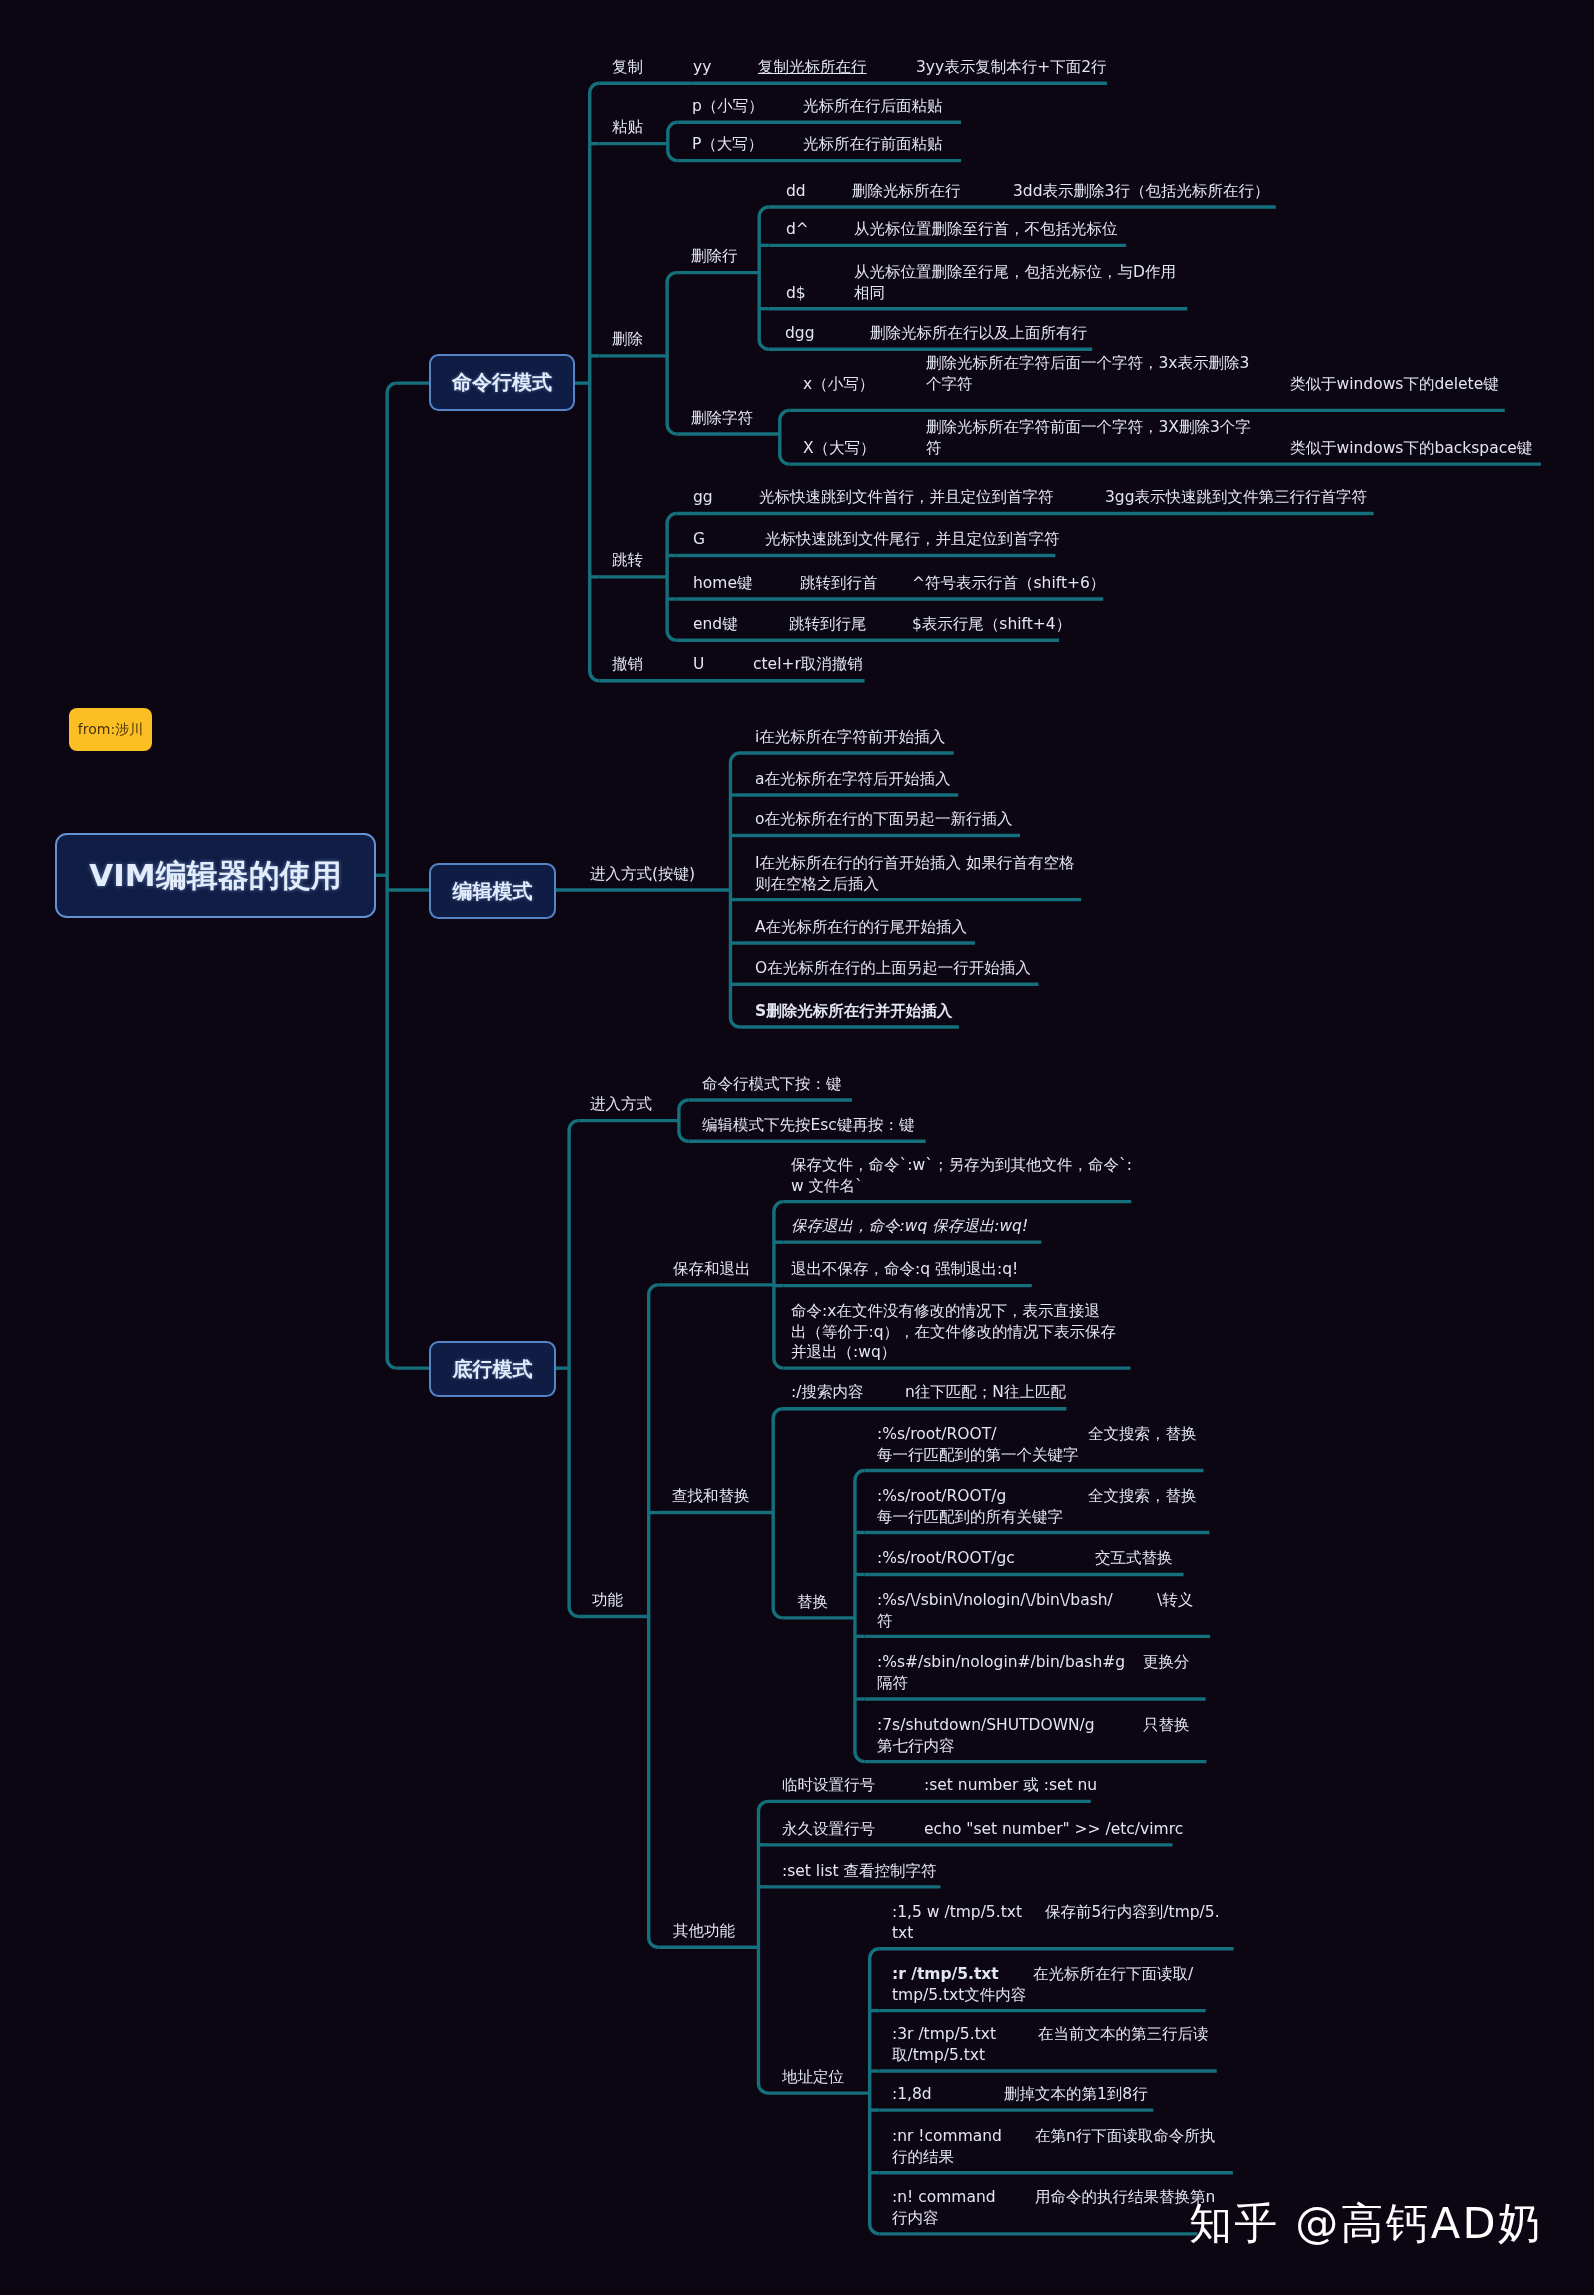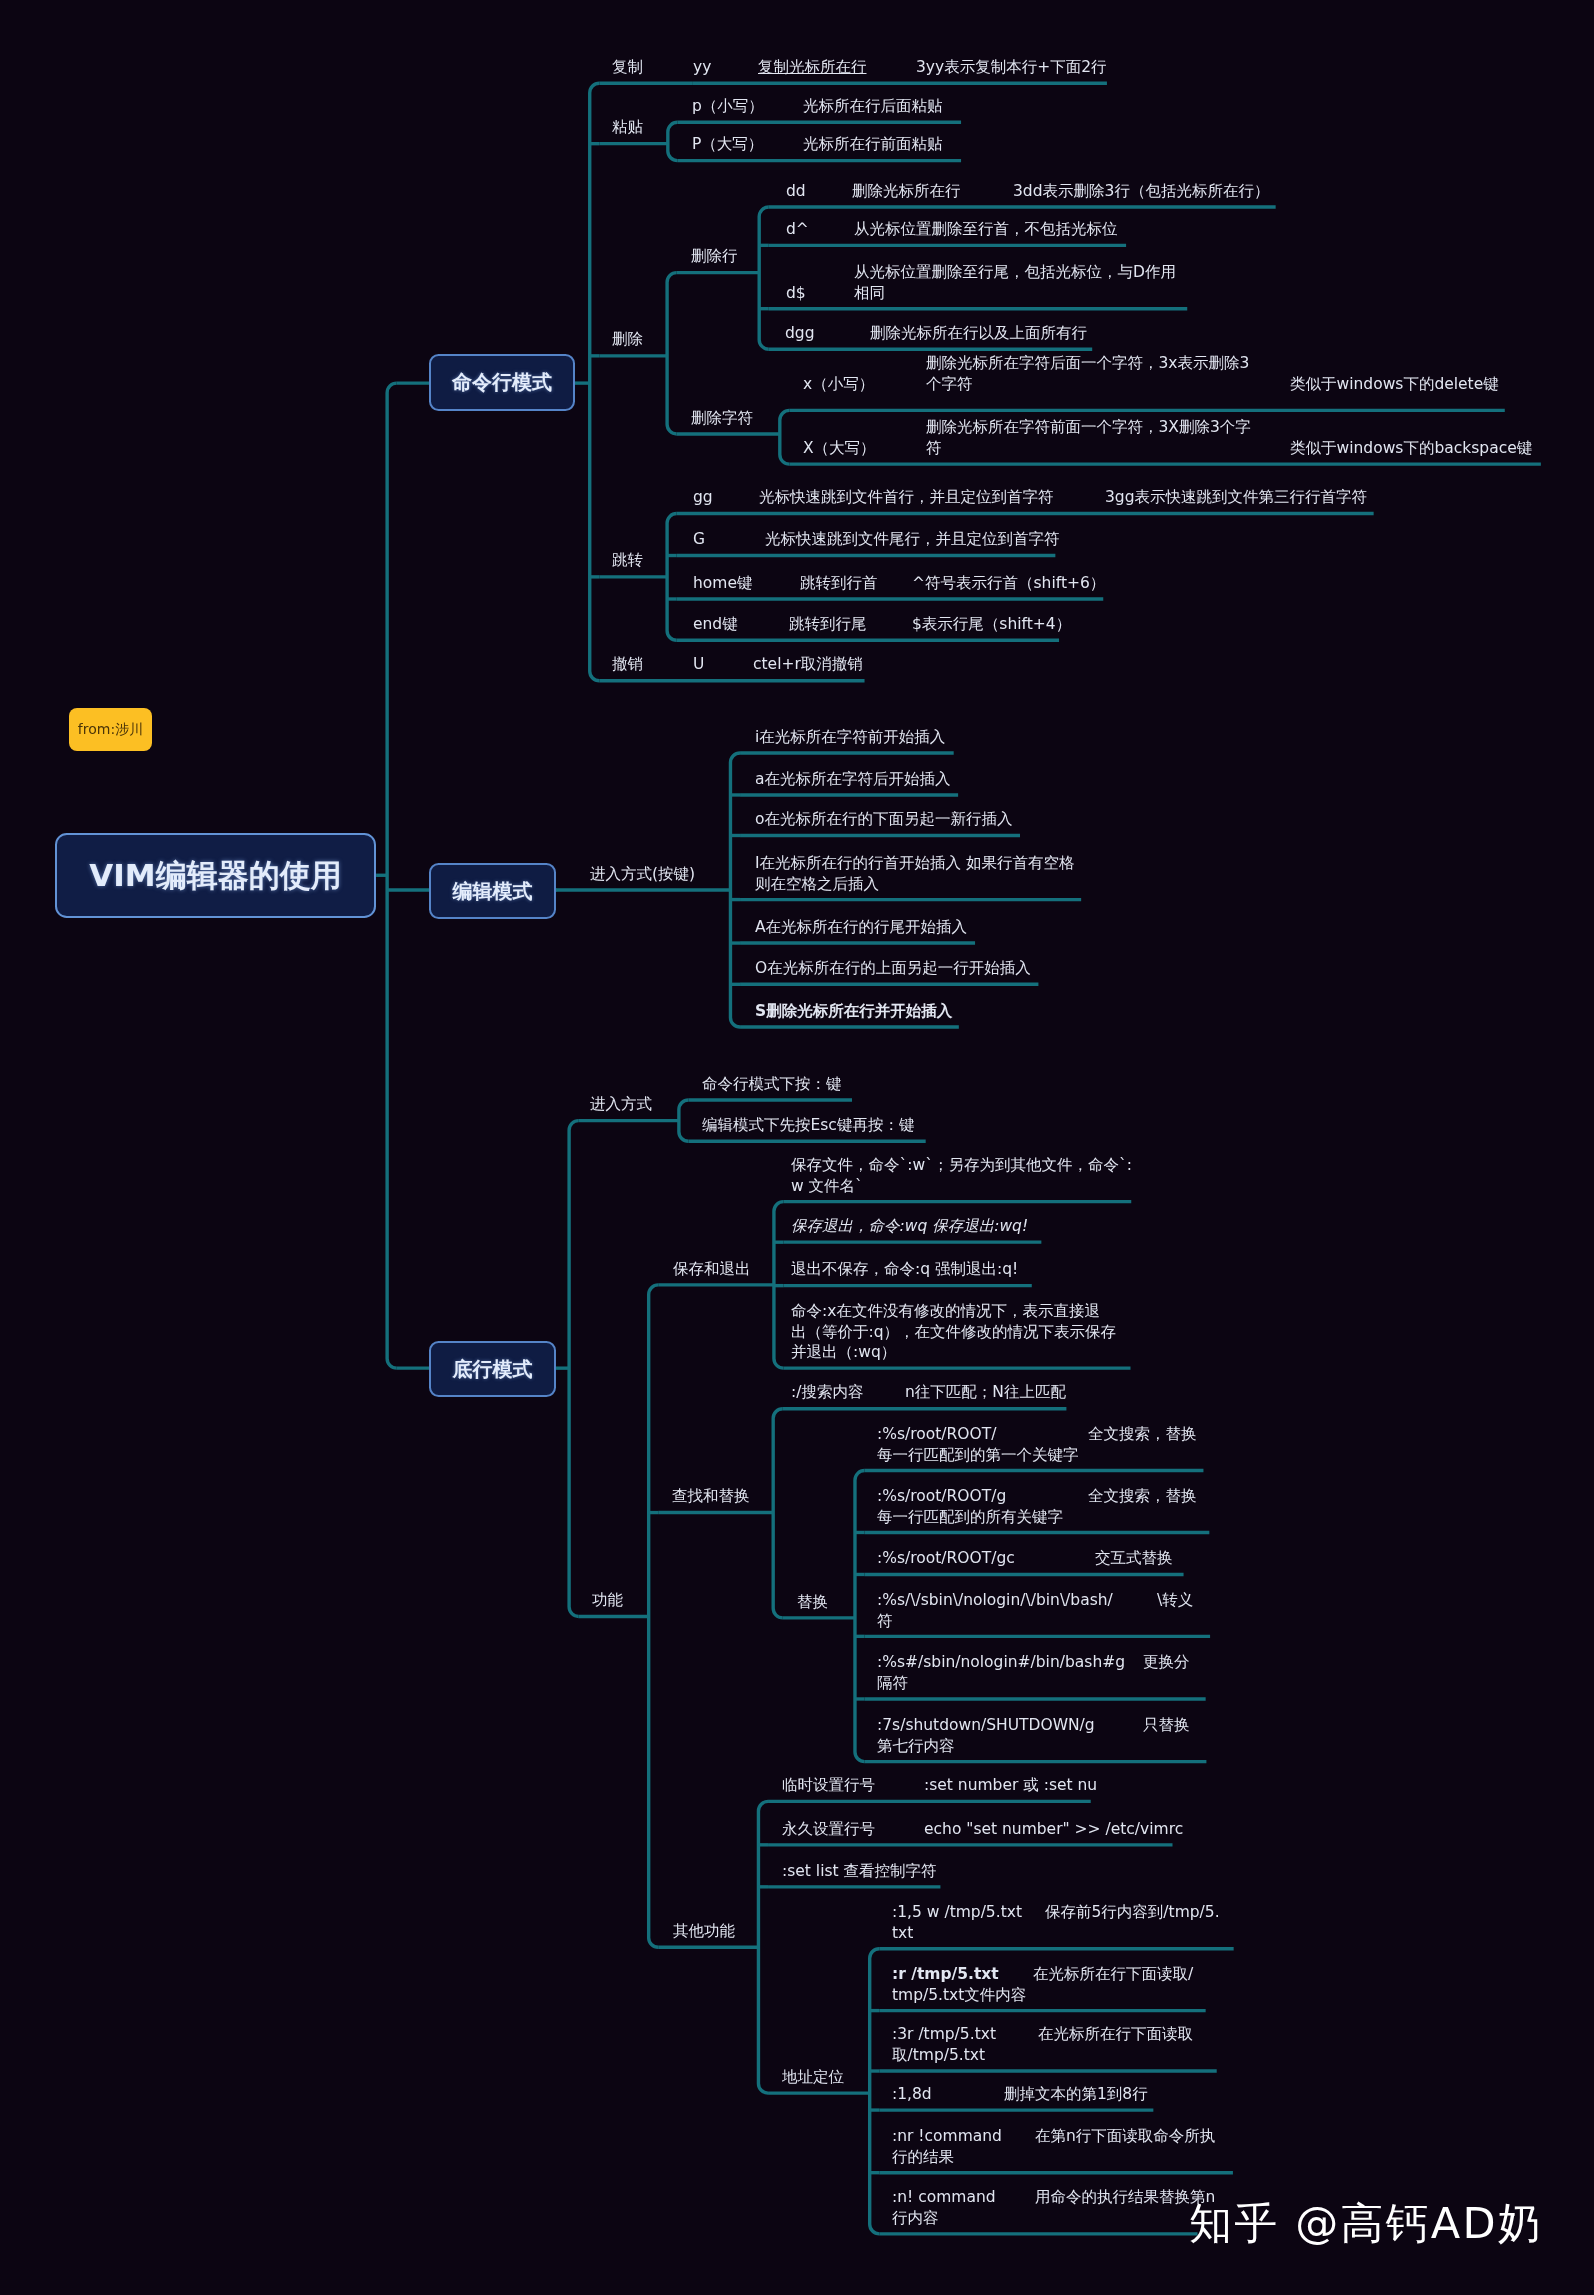--- a/index.html
+++ b/index.html
@@ -338,21 +338,21 @@
         <span class="seg" style="left: 1045px; top: 0px;">保存前5行内容到/tmp/5.</span>
       </div>
       <div class="row" style="left: 0px; top: 1964px; width: 1595px; height: 41px;">
         <span class="seg" style="left: 892px; top: 0px; font-weight: bold;">:r /tmp/5.txt</span>
         <span class="seg" style="left: 892px; top: 20.6px;">tmp/5.txt文件内容</span>
         <span class="seg" style="left: 1033px; top: 0px;">在光标所在行下面读取/</span>
       </div>
       <div class="row" style="left: 0px; top: 2024px; width: 1595px; height: 41px;">
         <span class="seg" style="left: 892px; top: 0px;">:3r /tmp/5.txt</span>
         <span class="seg" style="left: 892px; top: 20.6px;">取/tmp/5.txt</span>
-        <span class="seg" style="left: 1038px; top: 0px;">在光标所在行下面读取</span>
+        <span class="seg" style="left: 1038px; top: 0px;">在当前文本的第三行后读</span>
       </div>
       <div class="row" style="left: 0px; top: 2084px; width: 1595px; height: 20.6px;">
         <span class="seg" style="left: 892px; top: 0px;">:1,8d</span>
         <span class="seg" style="left: 1004px; top: 0px;">删掉文本的第1到8行</span>
       </div>
       <div class="row" style="left: 0px; top: 2126px; width: 1461px; height: 41px;">
         <span class="seg" style="left: 892px; top: 0px;">:nr !command</span>
         <span class="seg" style="left: 892px; top: 20.6px;">行的结果</span>
         <span class="seg" style="left: 1035px; top: 0px;">在第n行下面读取命令所执</span>
       </div>

